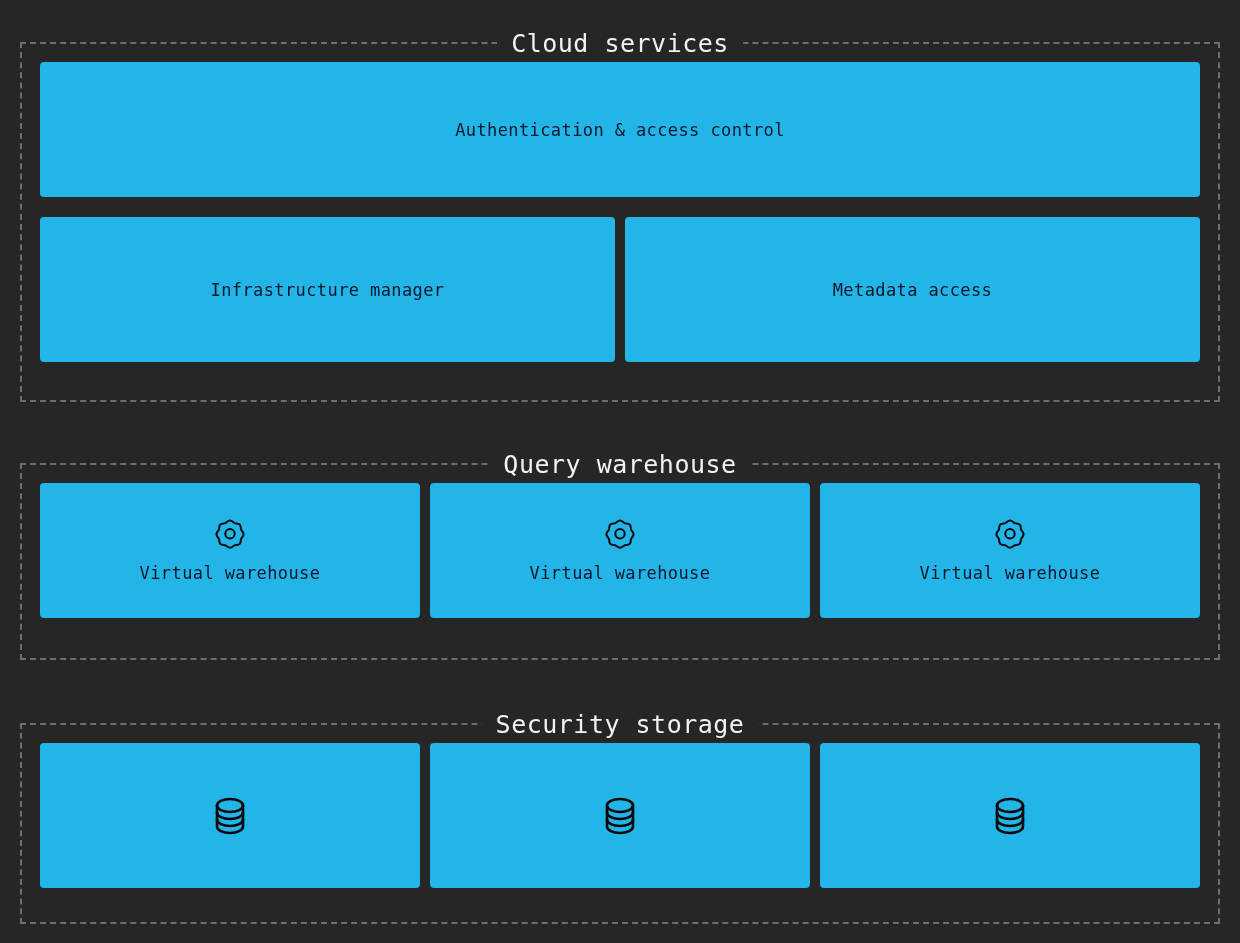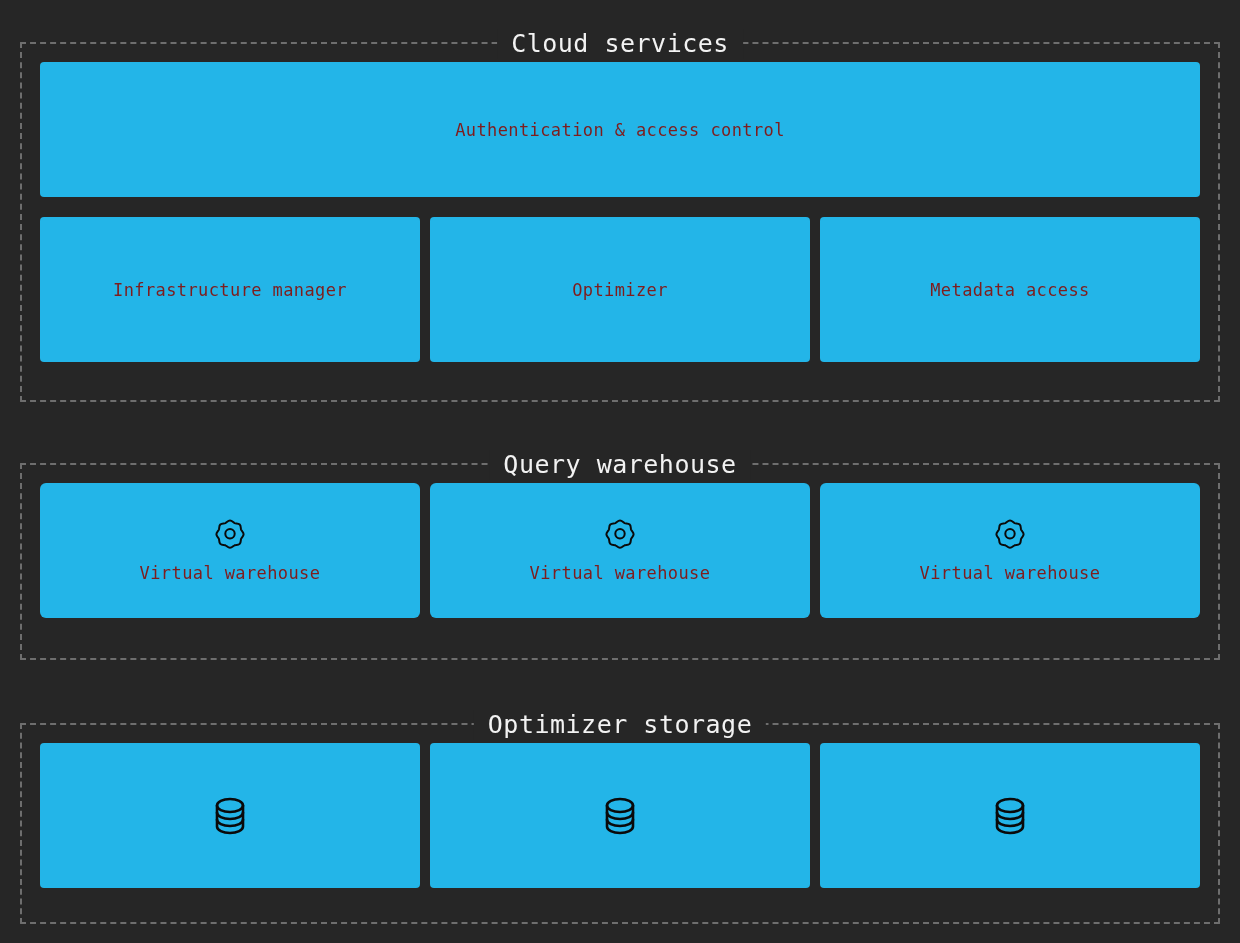--- a/index.html
+++ b/index.html
@@ -62,39 +62,38 @@
     margin-top: 20px;
   }
 
   .node {
     background: #23b5e8;
     border-radius: 4px;
     display: flex;
     flex-direction: column;
     align-items: center;
     justify-content: center;
-    color: #7f1d1d;
+    color: #0f172a;
     font-size: 17px;
     line-height: 22px;
     letter-spacing: 0.4px;
     box-sizing: border-box;
     flex: 1 1 0;
     text-align: center;
     overflow: hidden;
   }
 
   .node-wide {
     height: 135px;
   }
   .node-small {
     height: 145px;
   }
   .node-vw {
     height: 135px;
-    border-radius: 6px;
   }
   .node-db {
     height: 145px;
   }
 
   .node-icon {
     display: block;
     line-height: 0;
     margin-bottom: 13px;
   }
@@ -130,23 +129,20 @@
 
       <div class="row">
         <div class="node node-wide">
           <span class="node-label">Authentication &amp; access control</span>
         </div>
       </div>
 
       <div class="row">
         <div class="node node-small">
           <span class="node-label">Infrastructure manager</span>
-        </div>
-        <div class="node node-small">
-          <span class="node-label">Optimizer</span>
         </div>
         <div class="node node-small">
           <span class="node-label">Metadata access</span>
         </div>
       </div>
 
     </div>
   </section>
 
   <section class="group" id="group-query-processing">
@@ -231,21 +227,21 @@
             </svg>
           </span>
           <span class="node-label">Virtual warehouse</span>
         </div>
 
       </div>
     </div>
   </section>
 
   <section class="group" id="group-database-storage">
-    <div class="group-title">Optimizer storage</div>
+    <div class="group-title">Security storage</div>
     <div class="group-body">
 
       <div class="row">
 
         <div class="node node-db">
           <span class="node-icon no-label">
             <svg width="48" height="48" viewBox="0 0 48 48" fill="none" stroke="#0a0a0a" stroke-width="2.6" stroke-linecap="round" stroke-linejoin="round">
               <ellipse cx="24" cy="13.5" rx="13" ry="6.5"></ellipse>
               <path d="M11 13.5 V34.5 C11 38.1 16.8 41 24 41 C31.2 41 37 38.1 37 34.5 V13.5"></path>
               <path d="M11 20.5 C11 24.1 16.8 27 24 27 C31.2 27 37 24.1 37 20.5"></path>

